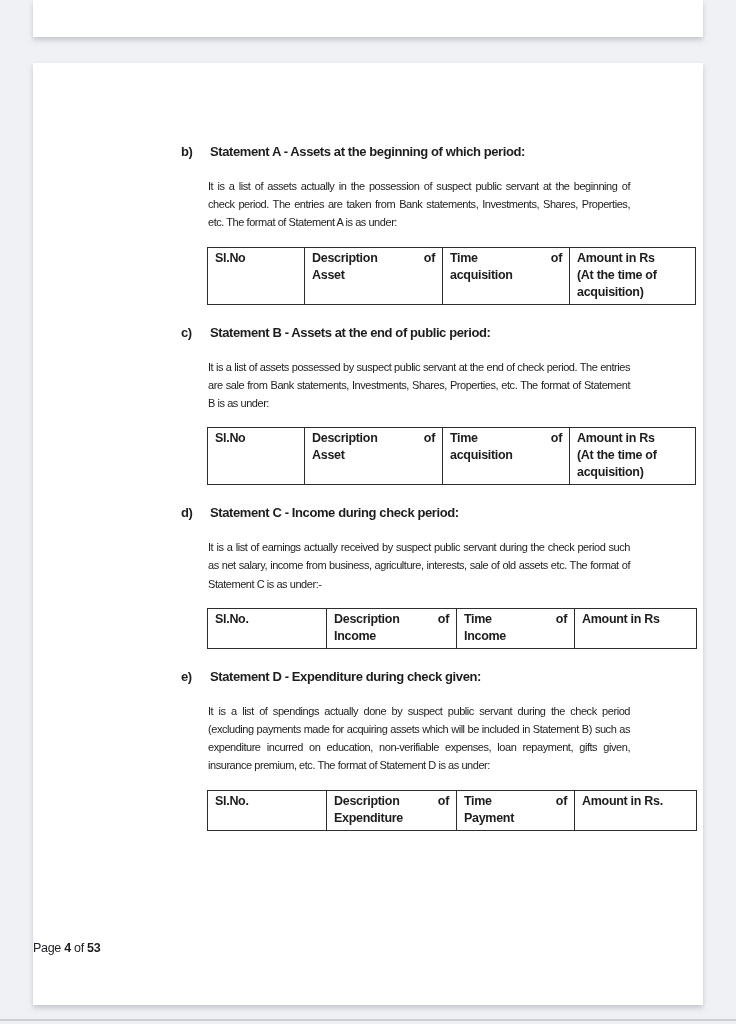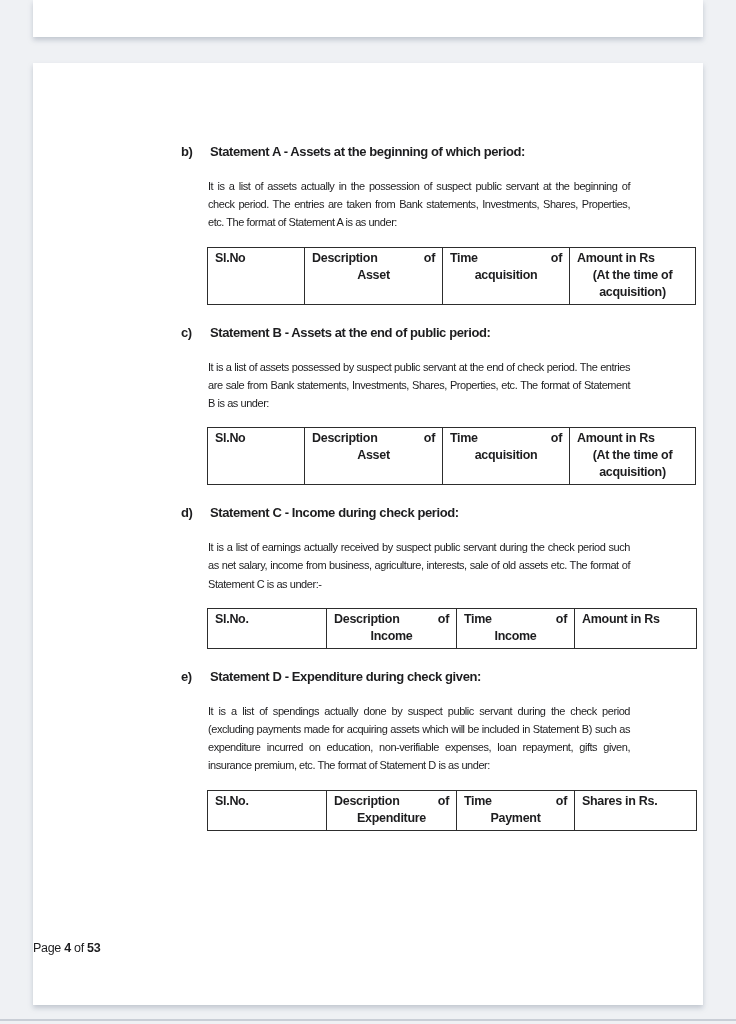--- a/index.html
+++ b/index.html
@@ -54,21 +54,21 @@
     border-collapse: collapse;
     table-layout: fixed;
     margin: 0 0 19px 26px;
   }
   table.fmt th {
     border: 1.5px solid #2d2d2d;
     font-size: 12.5px;
     font-weight: bold;
     letter-spacing: -0.3px;
     line-height: 17px;
-    text-align: center;
+    text-align: left;
     vertical-align: top;
     padding: 2px 7px 3px 7px;
   }
   .l1 { display: flex; justify-content: space-between; }
 
   
   .ta .c1 { width: 82px; }  .ta .c2 { width: 123px; }
   .ta .c3 { width: 112px; } .ta .c4 { width: 111px; }
   
   .tb .c1 { width: 104px; } .tb .c2 { width: 115px; }
@@ -239,21 +239,21 @@
           </th>
           <th class="c3">
             <div class="l1">
                   <span>Time</span>
                   <span>of</span>
                 </div>
             <div>Payment</div>
           </th>
           <th class="c4">
             <div class="l1">
-                  <span>Shares in Rs.</span>
+                  <span>Amount in Rs.</span>
                   <span></span>
                 </div>
           </th>
         </tr>
       </tbody>
         </table>
     </div>
 
     <div class="footer">
       <span>Page</span>

